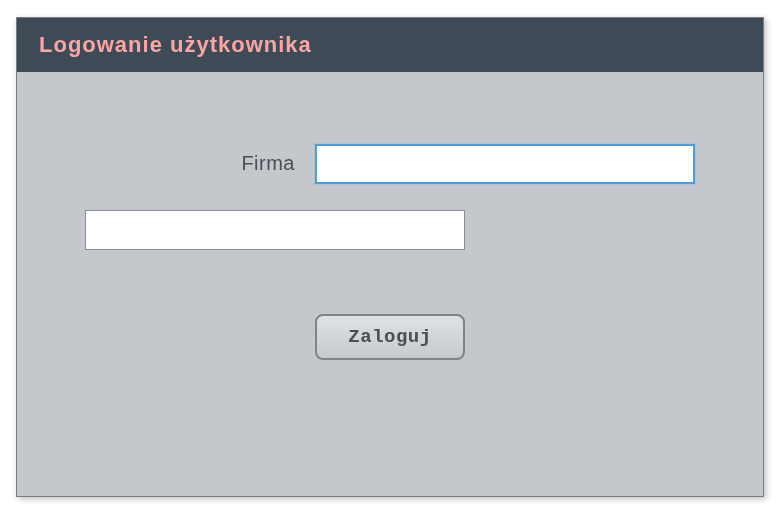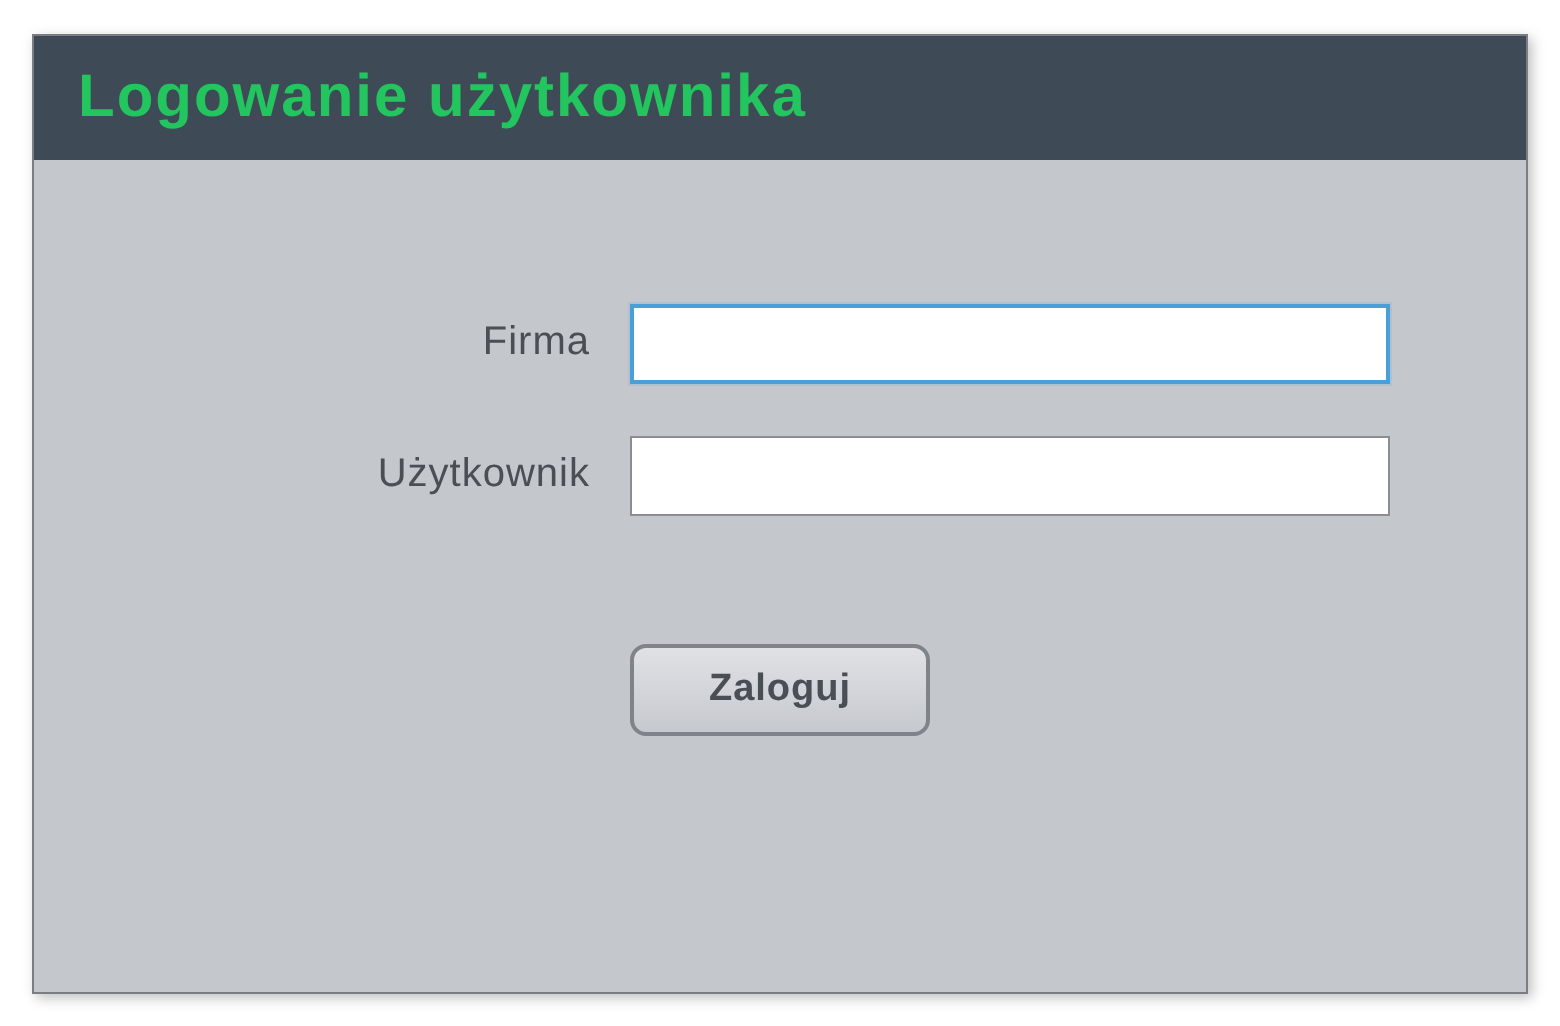--- a/index.html
+++ b/index.html
@@ -20,23 +20,23 @@
       width: 748px;
       height: 480px;
       background: #c4c7cc;
       border: 1px solid #7a7d82;
       box-shadow: 2px 2px 6px rgba(0,0,0,0.25);
       display: flex;
       flex-direction: column;
     }
     .titlebar {
       background: #3f4a57;
-      color: #22c55e;
+      color: #fca5a5;
       font-weight: bold;
-      font-size: 30px;
+      font-size: 22px;
       letter-spacing: 1px;
       padding: 14px 22px;
     }
     .body {
       flex: 1;
       padding-top: 72px;
       display: flex;
       flex-direction: column;
       align-items: center;
     }
@@ -79,38 +79,37 @@
       min-width: 150px;
       height: 46px;
       border: 2px solid #7f848b;
       border-radius: 8px;
       background: linear-gradient(to bottom, #dfe1e5 0%, #c6c9ce 100%);
       color: #4a4f55;
       font-weight: bold;
       font-size: 19px;
       letter-spacing: 0.5px;
       cursor: pointer;
-      font-family: Liberation Sans, sans-serif;
+      font-family: Liberation Mono, monospace;
     }
   </style>
 </head>
 <body>
 
 <div class="panel">
   <div class="titlebar">Logowanie użytkownika</div>
   <div class="body">
     <div class="form">
 
       <div class="row">
         <div class="label">Firma</div>
         <input type="text" class="input focused" value="" style="">
       </div>
 
       <div class="row">
-        <div class="label">Użytkownik</div>
         <input type="text" class="input" value="" style="">
       </div>
 
 
     </div>
 
     <div class="button-row">
       <button class="btn">Zaloguj</button>
     </div>
   </div>

